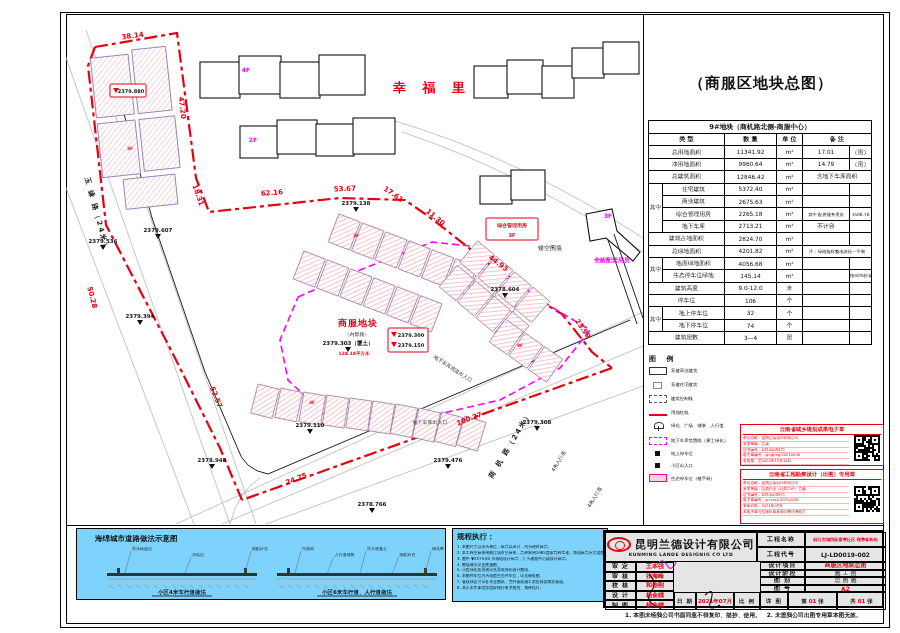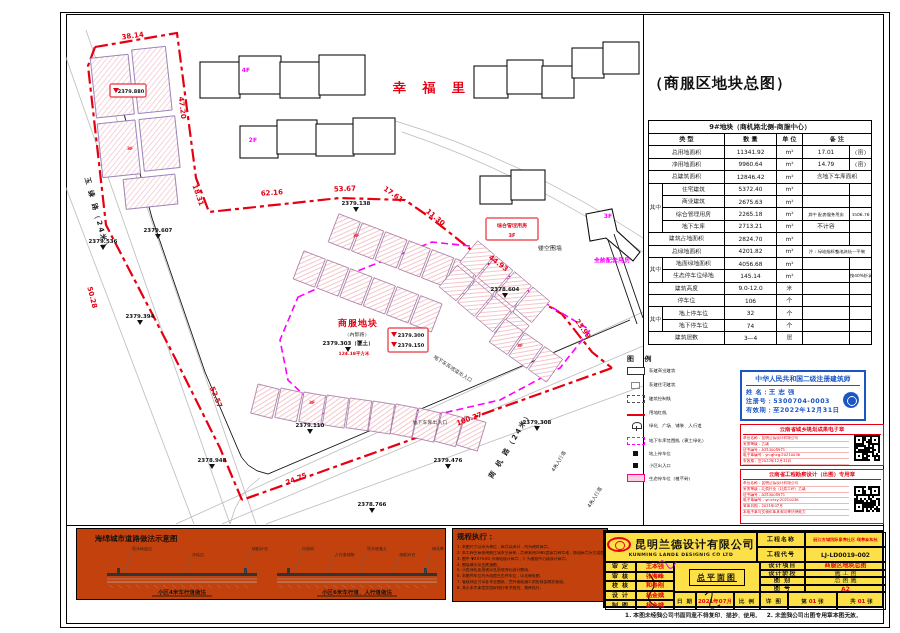--- a/index.html
+++ b/index.html
@@ -2,21 +2,21 @@
 <html><head>
 <meta charset="utf-8">
 <style>
   *{box-sizing:border-box;margin:0;padding:0}
   body{background:#fff;font-family:"DejaVu Sans","Liberation Sans",sans-serif;color:#111}
   #sheet{position:relative;width:900px;height:633px;background:#fff;overflow:hidden}
   .abs{position:absolute}
   .frame{border:1.5px solid #000}
   
   .sheet-title{font-size:23px;font-weight:bold;letter-spacing:1px;white-space:nowrap}
-  .sheet-subtitle{font-size:15px;font-weight:bold;letter-spacing:1px}
+  .sheet-subtitle{font-size:15px;font-weight:bold;text-align:center;letter-spacing:1px}
   
   text{font-family:"DejaVu Sans","Liberation Sans",sans-serif}
   .dim{fill:#e60012;font-size:7px;font-weight:bold}
   .elev{fill:#111;font-size:5.5px;font-weight:bold}
   .red-xl{fill:#e60012;font-size:13px;font-weight:bold;letter-spacing:6px}
   .red-big{fill:#e60012;font-size:9px;font-weight:bold;letter-spacing:1px}
   .red-xs{fill:#e60012;font-size:4.5px;font-weight:bold}
   .blk-sm{fill:#222;font-size:6px}
   .blk-xs{fill:#222;font-size:5px}
   .mag-sm{fill:#f0f;font-size:6px;font-weight:bold}
@@ -55,26 +55,26 @@
   .stamp .s-line1{font-size:6.8px;font-weight:bold;text-align:center;border-bottom:1px solid #1a56c4;padding-bottom:1px;margin-bottom:1px}
   .stamp .s-row{font-size:6.3px;font-weight:bold;line-height:1.45;letter-spacing:.5px}
   .emblem{position:absolute;right:5px;top:20px;width:16px;height:16px;border-radius:50%;background:#1a56c4}
   .emblem::after{content:"";position:absolute;left:4px;top:4px;width:8px;height:8px;border-radius:50%;border:1.5px solid #fff}
   .seal{border:1.2px solid #e60012;background:#fff;color:#e60012;padding:1px 2px}
   .seal .seal-title{font-size:5.4px;font-weight:bold;text-align:center;border-bottom:.8px solid #e60012;padding-bottom:1px;margin-bottom:1px}
   .seal .seal-lines{padding-right:32px}
   .seal .seal-lines div{font-size:3.7px;line-height:1.3;white-space:nowrap;overflow:hidden;border-bottom:.4px solid #f5b5b5}
   .seal .qr{position:absolute;right:3px;top:12px}
   
-  .bbox{border:1.5px solid #000;background:#c2410c}
+  .bbox{border:1.5px solid #000;background:#7dd3fc}
   .sponge-title{position:absolute;left:18px;top:5px;font-size:7.5px;font-weight:bold}
   .notes-title{font-size:7.5px;font-weight:bold;margin:3px 0 2px 4px}
   .notes-item{font-size:3.9px;line-height:1.5;margin-left:4px;white-space:nowrap;overflow:hidden}
   
-  #tblock{border:2px solid #000;background:#fde047}
+  #tblock{border:2px solid #000;background:#e5e5e5}
   .tc{position:absolute;border:.8px solid #000;display:flex;align-items:center;justify-content:center;font-size:6px;overflow:hidden;white-space:nowrap}
   .tc.lab{font-weight:bold;letter-spacing:1px}
   .tc.red{color:#e60012;font-weight:bold}
   .company-cn{font-family:"DejaVu Serif","Liberation Serif",serif;font-size:11px;font-weight:bold;letter-spacing:1px}
   .company-en{font-size:4.6px;font-weight:bold;letter-spacing:.5px}
   .logo{width:24px;height:15px;border:2px solid #e60012;border-radius:50%;position:relative;margin-right:4px;flex:none}
   .logo::after{content:"";position:absolute;left:6px;top:2px;width:8px;height:7px;border:1.5px solid #e60012;border-radius:50%}
   .drawname{font-size:8px;font-weight:bold;letter-spacing:2px;border:1px solid #000;padding:2px 7px;text-decoration:underline}
   .footnote{font-size:5.8px;font-weight:bold;text-align:center;white-space:nowrap}
 </style>
@@ -394,21 +394,21 @@
             <td colspan="2">建筑层数</td>
             <td>3—4</td>
             <td>层</td>
             <td></td>
             <td></td>
           </tr>
         </tbody>
     </table>
   </div>
 
-  <div class="abs legend" style="left:627px;top:354px">
+  <div class="abs legend" style="left:649px;top:354px">
     <div class="leg-title">图  例</div>
     <div id="legendItems">
         <div class="leg-row">
           <span class="sym rect-outline"></span>
           <span class="leg-label">新建商业建筑</span>
         </div>
         <div class="leg-row">
           <span class="sym rect-small"></span>
           <span class="leg-label">新建住宅建筑</span>
         </div>
@@ -436,27 +436,20 @@
           <span class="sym sq-dark"></span>
           <span class="leg-label">小区出入口</span>
         </div>
         <div class="leg-row">
           <span class="sym pink-rect"></span>
           <span class="leg-label">生态停车位（植草砖）</span>
         </div>
       </div>
   </div>
 
-  <div class="abs stamp" style="left:740px;top:370px;width:126px;height:51px">
-    <div class="s-line1">中华人民共和国二级注册建筑师</div>
-    <div class="s-row">姓  名：王 志 强</div>
-    <div class="s-row">注册号：5300704-0003</div>
-    <div class="s-row">有效期：至2022年12月31日</div>
-    <div class="emblem"></div>
-  </div>
   <div class="abs seal" style="left:740px;top:424px;width:144px;height:42px">
     <div class="seal-title">云南省城乡规划成果电子章</div>
     <div class="seal-lines" id="seal0">
         <div>单位名称：昆明兰德设计有限公司</div>
         <div>资质等级：乙级</div>
         <div>证书编号：A253005971</div>
         <div>电子章编号：yn-ghcg-20210036</div>
         <div>有效期：至2022年12月31日</div>
       </div>
     <div class="qr" id="qr0" style="top:10px"><svg width="26" height="26" viewBox="0 0 26 26" fill="#000">
@@ -790,23 +783,20 @@
       <div style="display:flex;align-items:center">
         <div class="logo"></div>
         <div class="company-cn">昆明兰德设计有限公司</div>
       </div>
       <div class="company-en">KUNMING LANDE DESIGNIG CO LTD</div>
     </div>
     <div class="tc lab" style="left:152px;top:0;width:48px;height:15px">工程名称</div>
     <div class="tc red" style="left:200px;top:0;width:81px;height:15px;font-size:4.2px;white-space:normal;text-align:center">丽江古城国际康养社区 颐养泰和苑</div>
     <div class="tc lab" style="left:152px;top:15px;width:48px;height:15px">工程代号</div>
     <div class="tc" style="left:200px;top:15px;width:81px;height:15px;font-weight:bold">LJ-LD0019-002</div>
-    <div class="tc" style="left:69px;top:30px;width:86px;height:30px">
-      <span class="drawname">总平面图</span>
-    </div>
     <div class="tc lab" style="left:69px;top:60px;width:22px;height:18px;font-size:5.5px">日  期</div>
     <div class="tc red" style="left:91px;top:60px;width:38px;height:18px;font-size:5.5px">2021年07月</div>
     <div class="tc lab" style="left:129px;top:60px;width:26px;height:18px;font-size:5.5px">比  例</div>
     <div class="tc lab" style="left:155px;top:60px;width:28px;height:18px;font-size:5.5px">详  图</div>
     <div class="tc" style="left:183px;top:60px;width:49px;height:18px;font-weight:bold;font-size:5.5px">
       <span>第</span>&nbsp;<span class="tc-red" style="color:#e60012">01</span>&nbsp;<span>张</span>
     </div>
     <div class="tc" style="left:232px;top:60px;width:49px;height:18px;font-weight:bold;font-size:5.5px">
       <span>共</span>&nbsp;<span style="color:#e60012">01</span>&nbsp;<span>张</span>
     </div>

